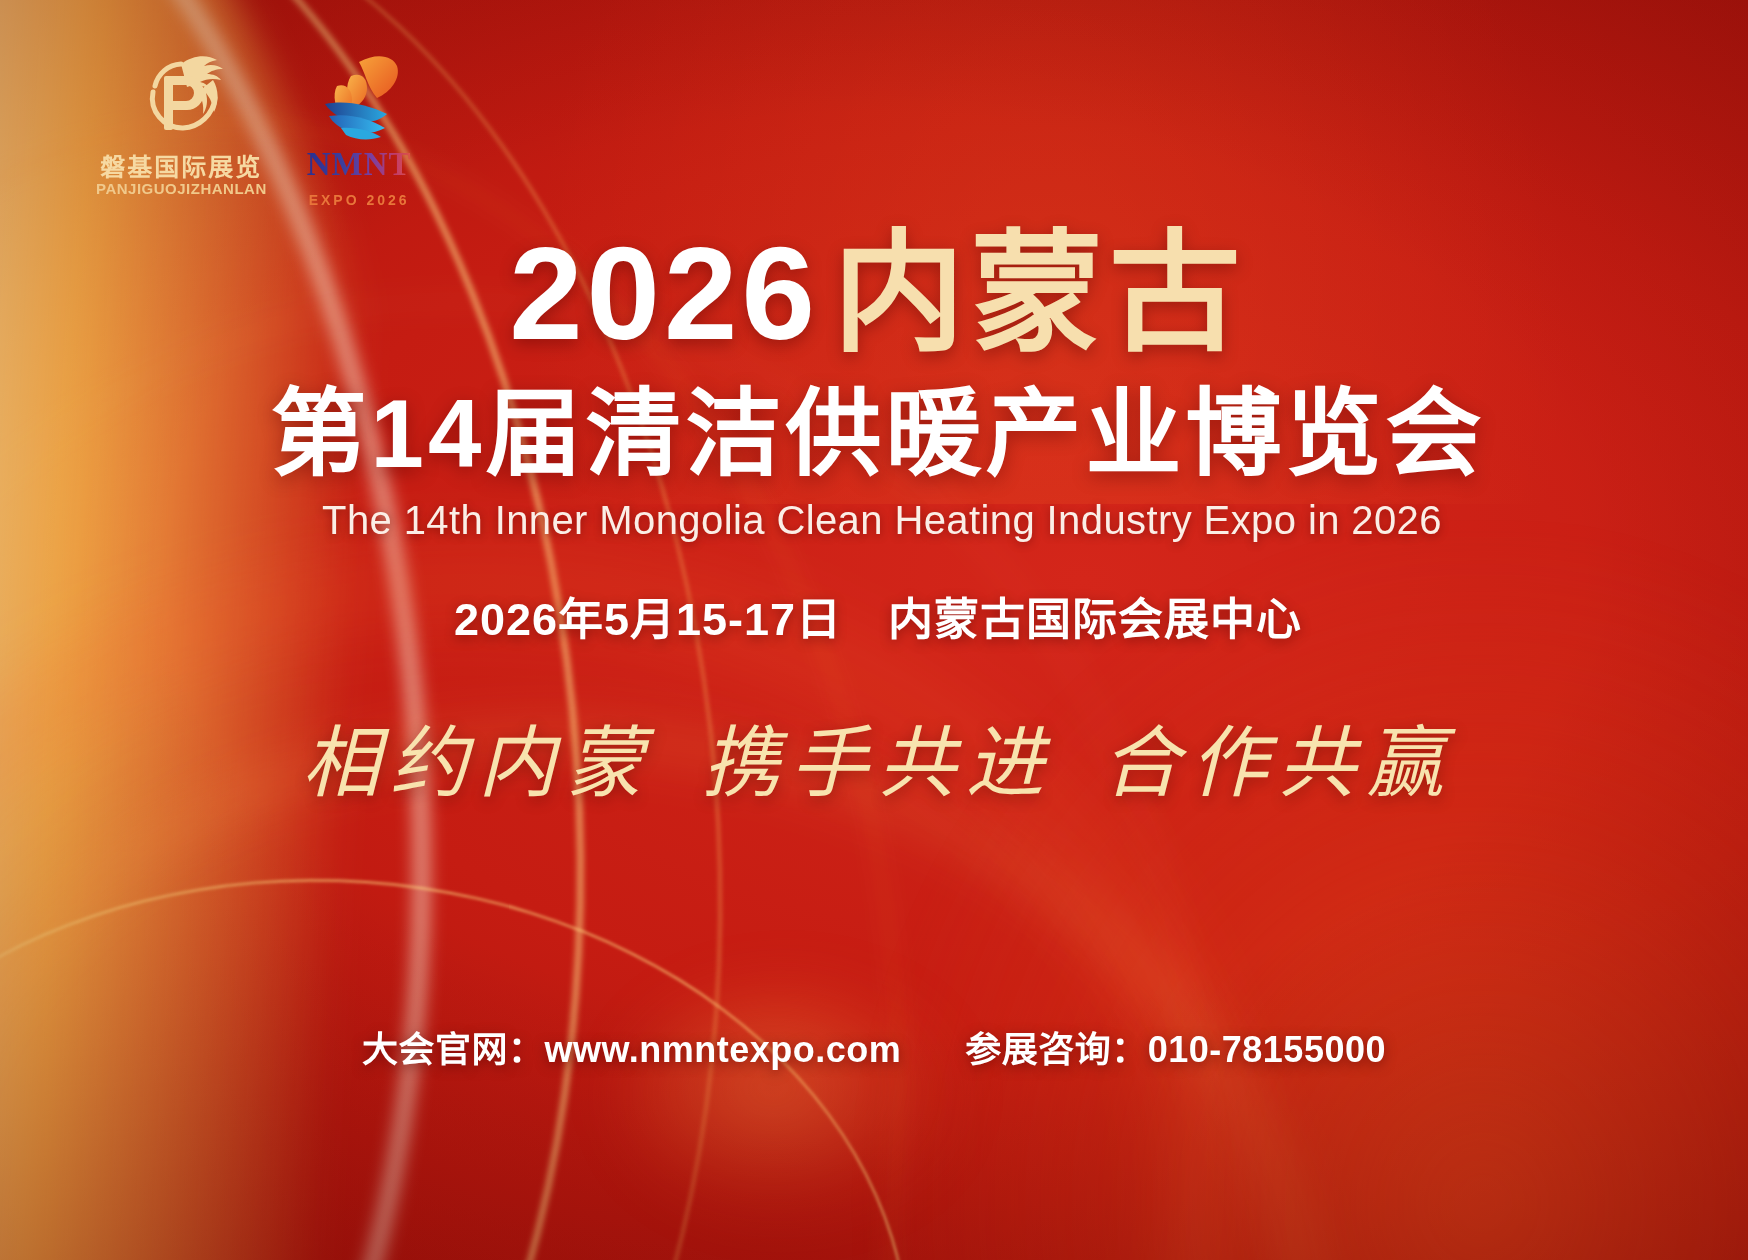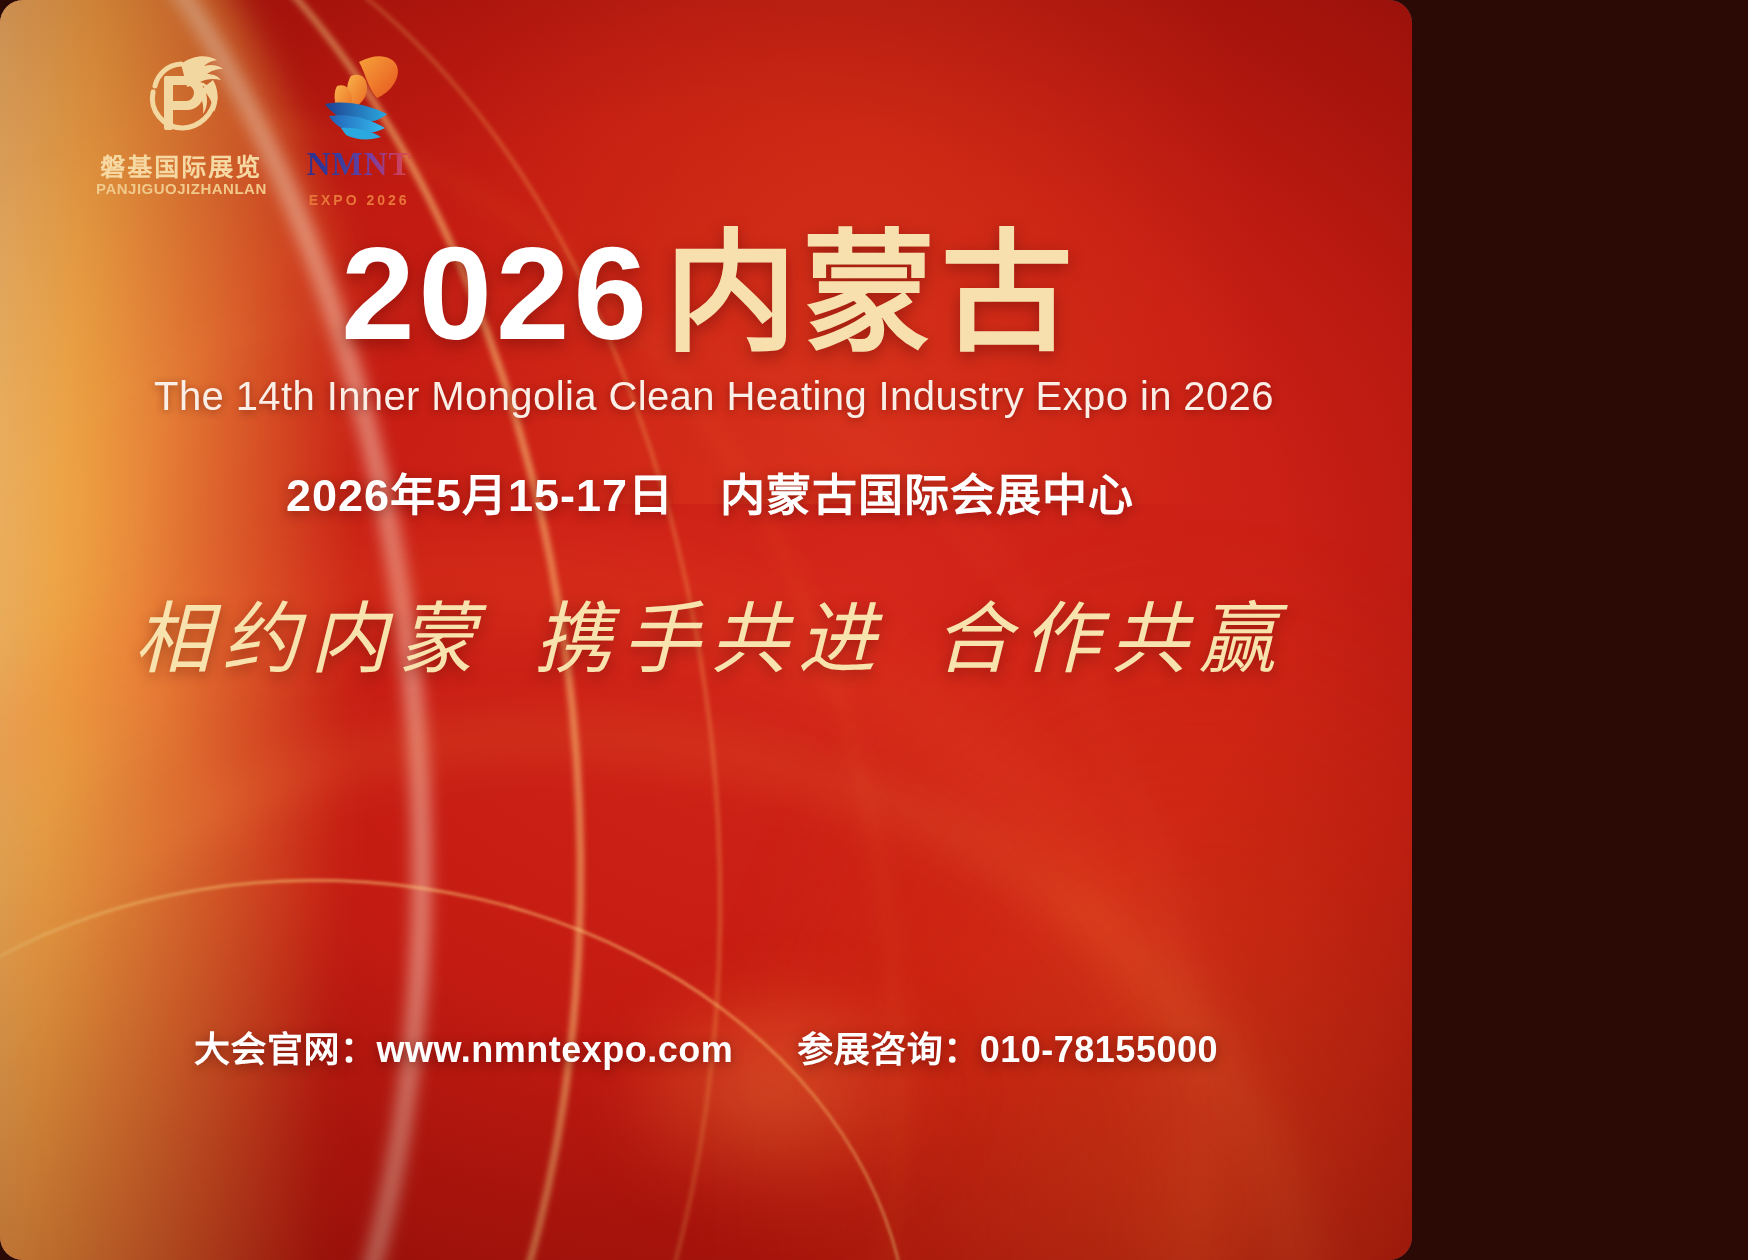--- a/index.html
+++ b/index.html
@@ -5,26 +5,25 @@
 <style>
   html, body {
     margin: 0;
     padding: 0;
     background: #2b0a06;
   }
   * { box-sizing: border-box; }
 
   .poster {
     position: relative;
-    width: 1412px;
+    width: 1748px;
     height: 1260px;
     overflow: hidden;
     font-family: "Liberation Sans", "DejaVu Sans", sans-serif;
     background: #0c4a6e;
-    border-radius: 23px;
   }
 
   
   .bg-base {
     position: absolute;
     inset: 0;
     background:
       radial-gradient(ellipse 120% 95% at 62% 46%, #d4261a 0%, #c51c12 38%, #a8120b 72%, #8e0b07 100%);
   }
   .bg-right-glow {
@@ -350,20 +349,21 @@
     </div>
 
   </div>
 
   <div class="content">
 
     <div class="title-main">
       <span class="year">2026</span><span class="region">内蒙古</span>
     </div>
 
+    <div class="title-sub">第14届清洁供暖产业博览会</div>
 
     <div class="title-en">The 14th Inner Mongolia Clean Heating Industry Expo in 2026</div>
 
     <div class="meta-line">
       <span>2026年5月15-17日</span><span class="gap"></span><span>内蒙古国际会展中心</span>
     </div>
 
     <div class="slogan">
       <span>相约内蒙</span><span class="gap"></span><span>携手共进</span><span class="gap"></span><span>合作共赢</span>
     </div>

